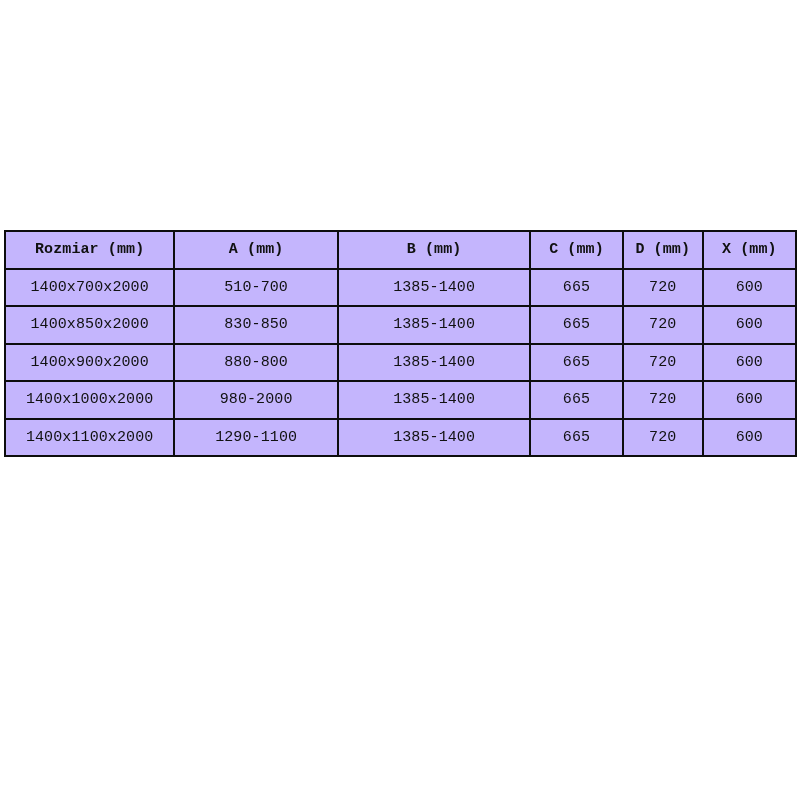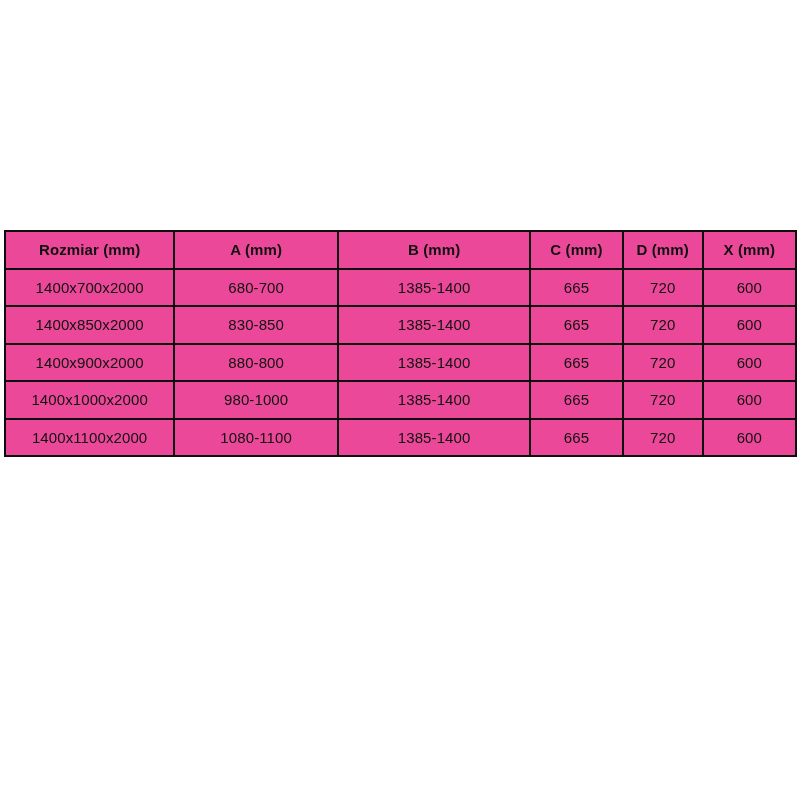--- a/index.html
+++ b/index.html
@@ -19,21 +19,22 @@
   .spec-table-wrap {
     position: absolute;
     left: 4px;
     top: 230px;
     width: 793px;
   }
   table.spec-table {
     width: 100%;
     border-collapse: collapse;
     table-layout: fixed;
-    background: #ec4899;
+    background: #c4b5fd;
+    font-family: Liberation Mono, monospace;
   }
   table.spec-table th,
   table.spec-table td {
     border: 2px solid #0d0d0d;
     text-align: center;
     vertical-align: middle;
     height: 35.5px;
     padding: 0;
     font-size: 15px;
     color: #111111;
@@ -75,21 +76,21 @@
             <th>A (mm)</th>
             <th>B (mm)</th>
             <th>C (mm)</th>
             <th>D (mm)</th>
             <th>X (mm)</th>
           </tr>
       </thead>
       <tbody>
           <tr>
             <td>1400x700x2000</td>
-            <td>680-700</td>
+            <td>510-700</td>
             <td>1385-1400</td>
             <td>665</td>
             <td>720</td>
             <td>600</td>
           </tr>
           <tr>
             <td>1400x850x2000</td>
             <td>830-850</td>
             <td>1385-1400</td>
             <td>665</td>
@@ -99,29 +100,29 @@
           <tr>
             <td>1400x900x2000</td>
             <td>880-800</td>
             <td>1385-1400</td>
             <td>665</td>
             <td>720</td>
             <td>600</td>
           </tr>
           <tr>
             <td>1400x1000x2000</td>
-            <td>980-1000</td>
+            <td>980-2000</td>
             <td>1385-1400</td>
             <td>665</td>
             <td>720</td>
             <td>600</td>
           </tr>
           <tr>
             <td>1400x1100x2000</td>
-            <td>1080-1100</td>
+            <td>1290-1100</td>
             <td>1385-1400</td>
             <td>665</td>
             <td>720</td>
             <td>600</td>
           </tr>
         </tbody>
     </table>
   </div>
 </div>
 

